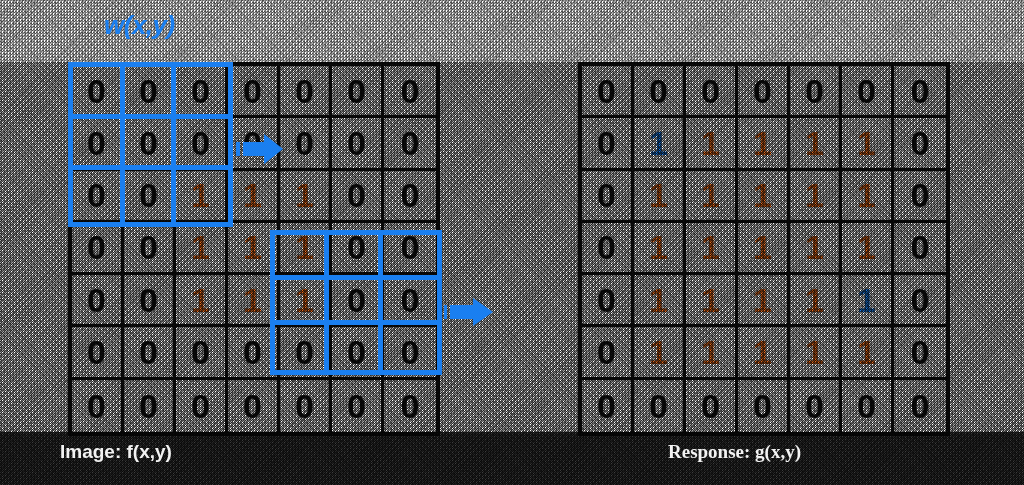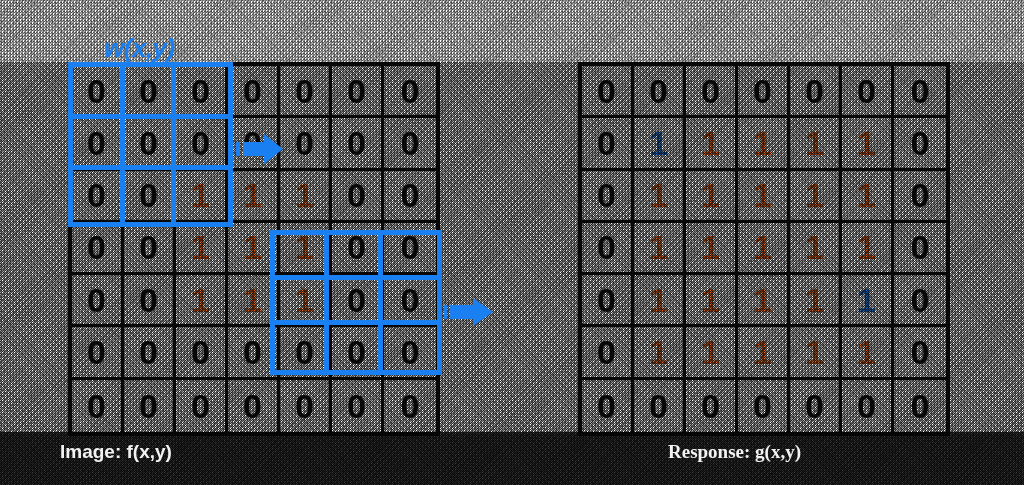--- a/index.html
+++ b/index.html
@@ -94,21 +94,21 @@
   #kernel-a{left:68px;top:62px;width:165px;height:165px;}
   #kernel-b{left:270px;top:230px;width:172px;height:145px;}
 
   
   .arrow{position:absolute;z-index:9;}
   #arrow-1{left:236px;top:132px;width:48px;height:34px;}
   #arrow-2{left:444px;top:296px;width:50px;height:32px;}
 
   
   #kernel-label{
-    position:absolute;left:104px;top:33px;
+    position:absolute;left:104px;top:10px;
     color:#1a7ff0;font-size:26px;font-weight:700;font-style:italic;
     z-index:10;letter-spacing:-.5px;
   }
   .bottom-label{
     position:absolute;top:441px;
     color:#f2f2f2;font-size:19px;font-weight:700;
     z-index:10;white-space:nowrap;
   }
   #label-left{left:60px;}
   #label-right{left:668px;font-family:Liberation Serif, serif;}

